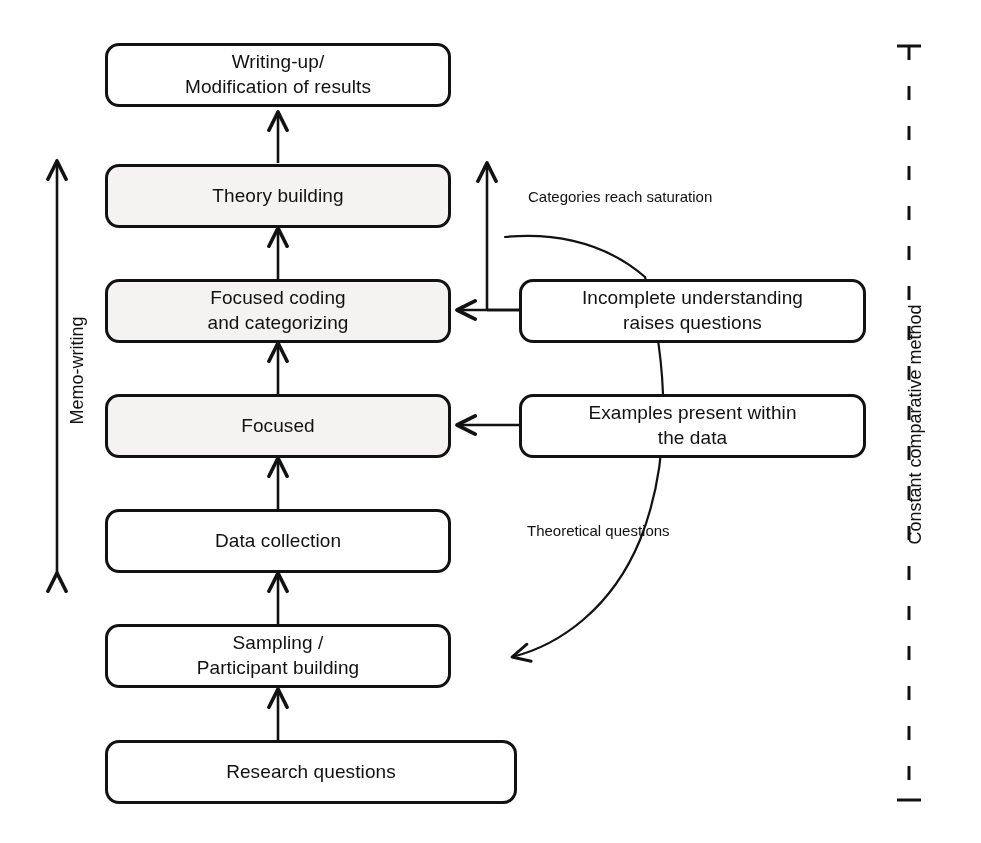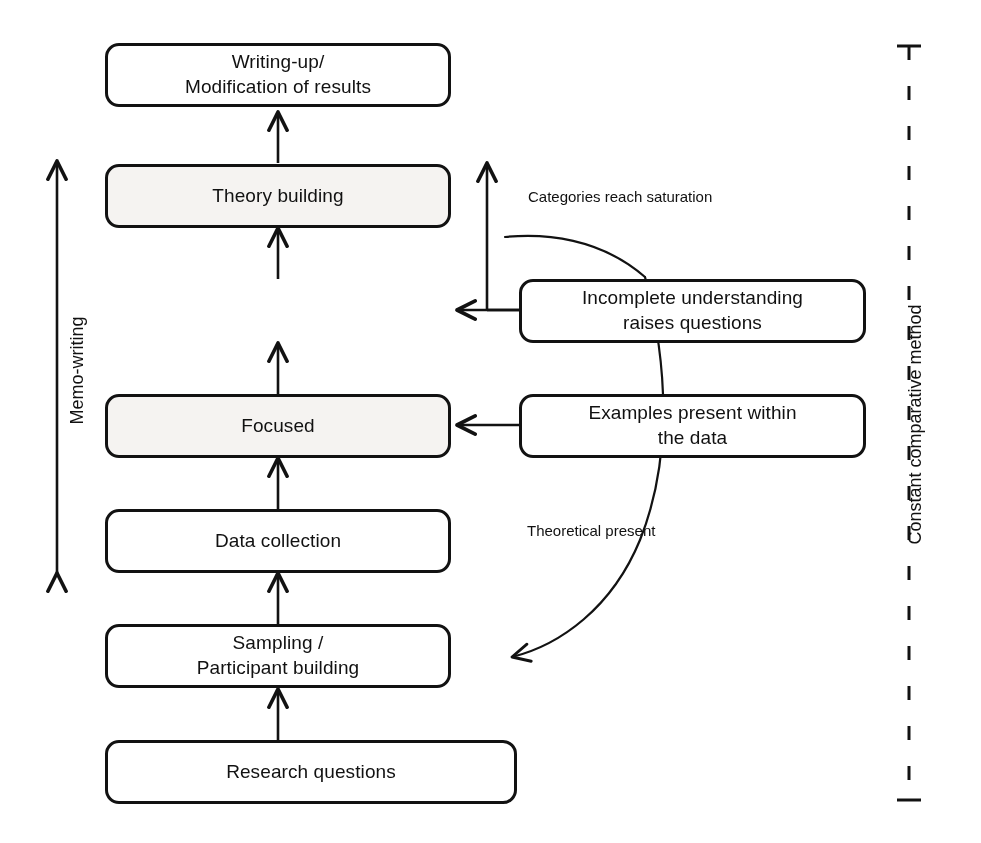--- a/index.html
+++ b/index.html
@@ -119,20 +119,24 @@
 
   <div class="node" style="left:105px; top:43px; width:346px; height:64px;">
     <span class="label">Writing-up/
 Modification of results</span>
   </div>
 
   <div class="node shaded" style="left:105px; top:164px; width:346px; height:64px;align-items:center;">
     <span class="label">Theory building</span>
   </div>
 
+  <div class="node shaded" style="left:105px; top:279px; width:346px; height:64px;">
+    <span class="label">Focused coding
+and categorizing</span>
+  </div>
 
   <div class="node shaded" style="left:105px; top:394px; width:346px; height:64px;">
     <span class="label">Focused</span>
   </div>
 
   <div class="node" style="left:105px; top:509px; width:346px; height:64px;">
     <span class="label">Data collection</span>
   </div>
 
   <div class="node" style="left:105px; top:624px; width:346px; height:64px;">
@@ -149,19 +153,19 @@
 raises questions</span>
   </div>
 
   <div class="node" style="left:519px; top:394px; width:347px; height:64px;">
     <span class="label">Examples present within
 the data</span>
   </div>
 
   <div class="curve-label" style="left:528px; top:188px;">Categories reach saturation</div>
 
-  <div class="curve-label" style="left:527px; top:522px;">Theoretical present</div>
+  <div class="curve-label" style="left:527px; top:522px;">Theoretical questions</div>
 
   <div class="side-label left-rot" style="left:-8px; top:360px; width:170px; text-align:center;">Memo-writing</div>
 
   <div class="side-label right-rot" style="left:790px; top:414px; width:250px; text-align:center;">Constant comparative method</div>
 
 </div>
 
 </body></html>

